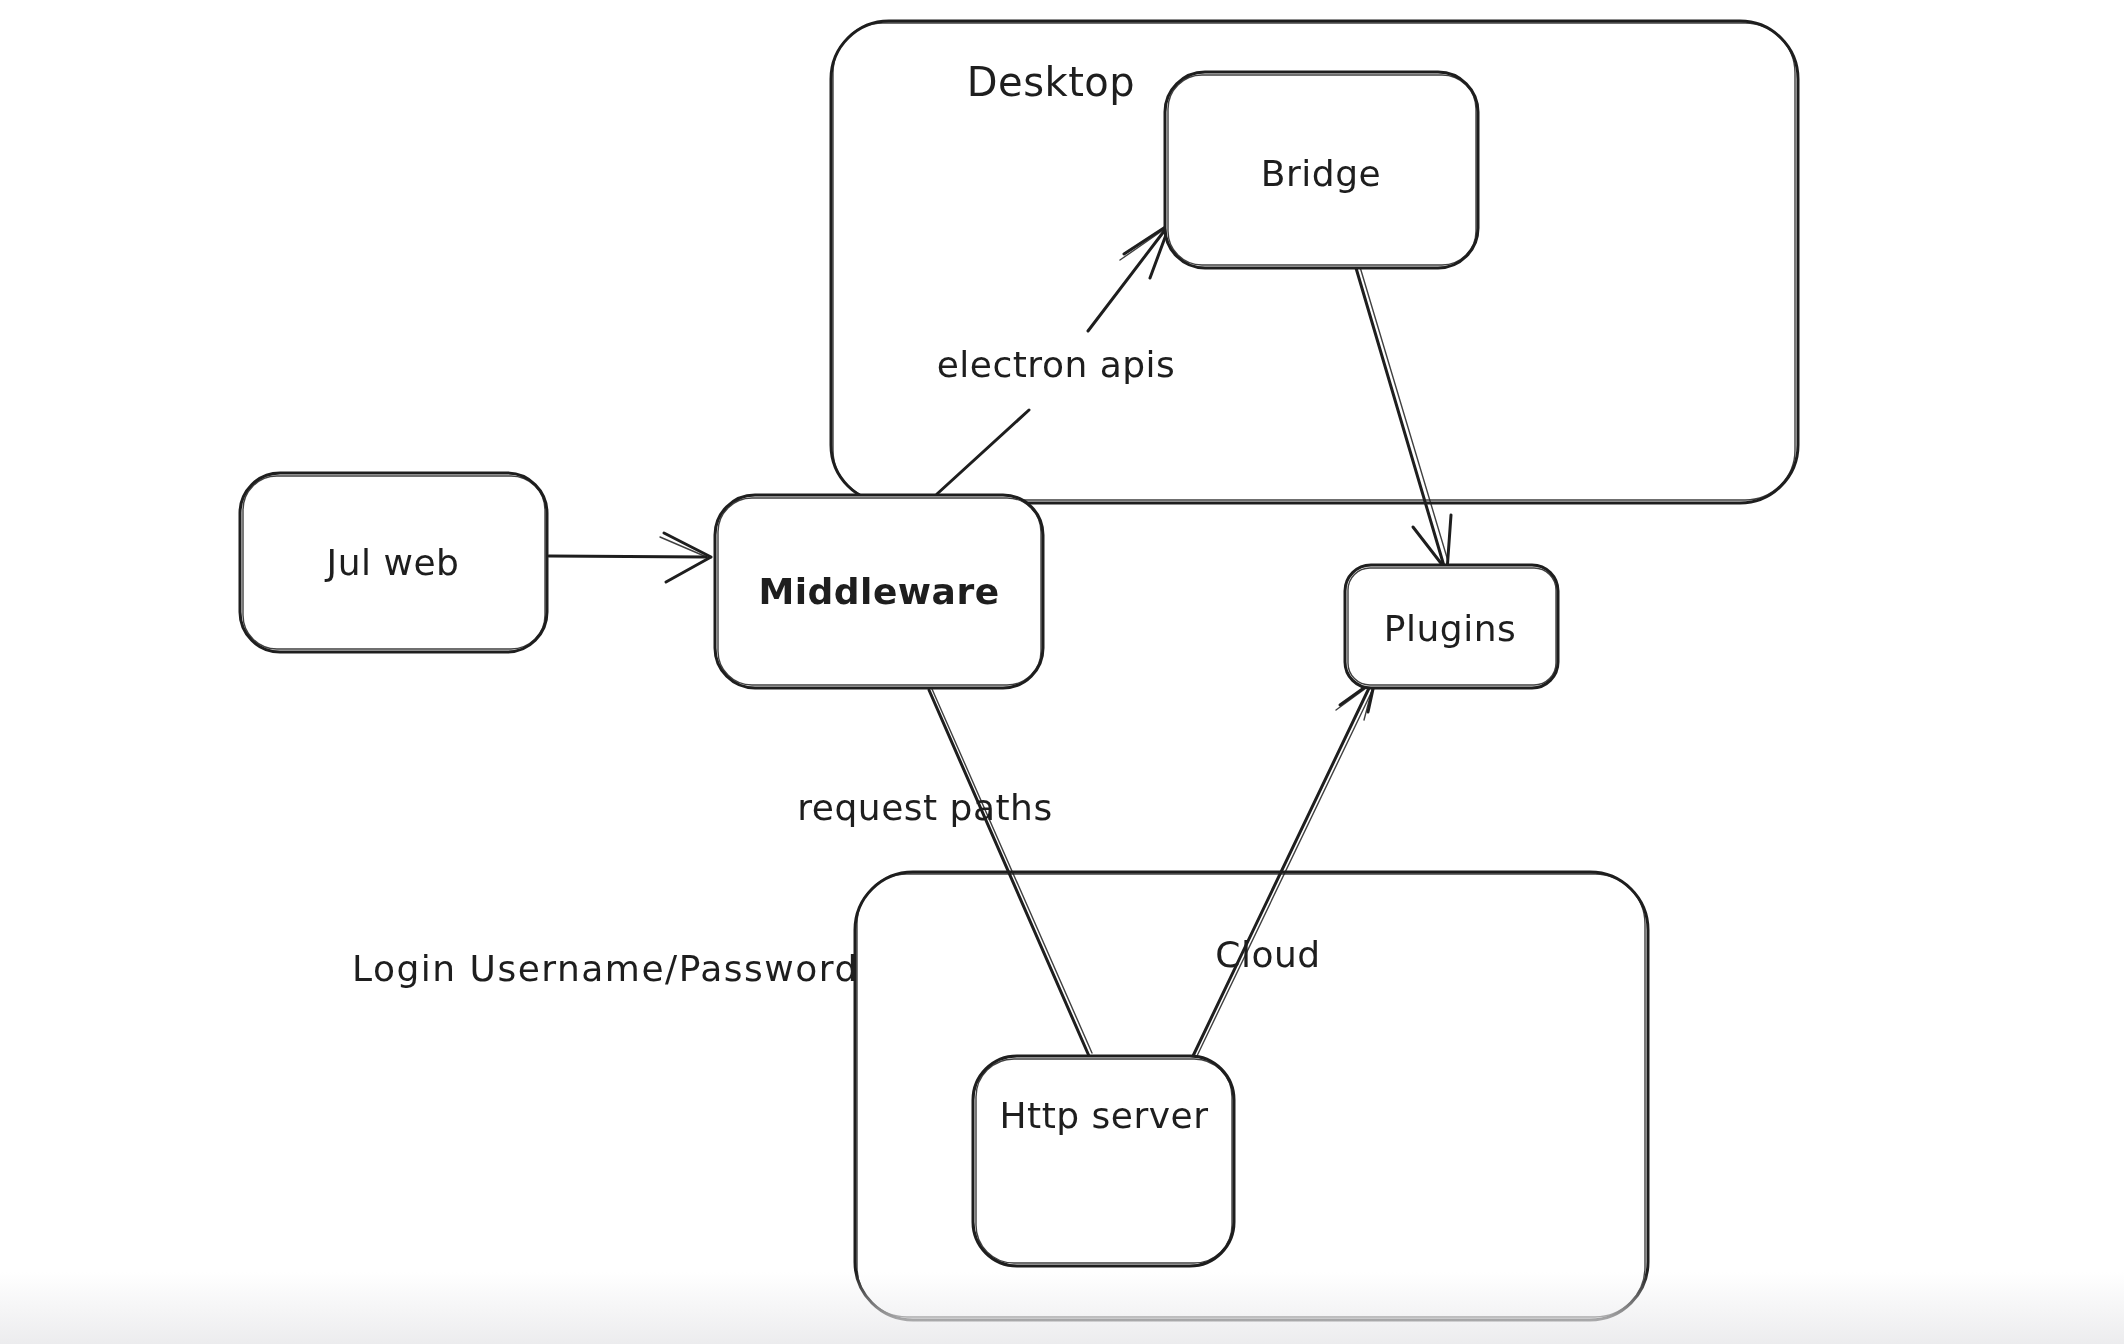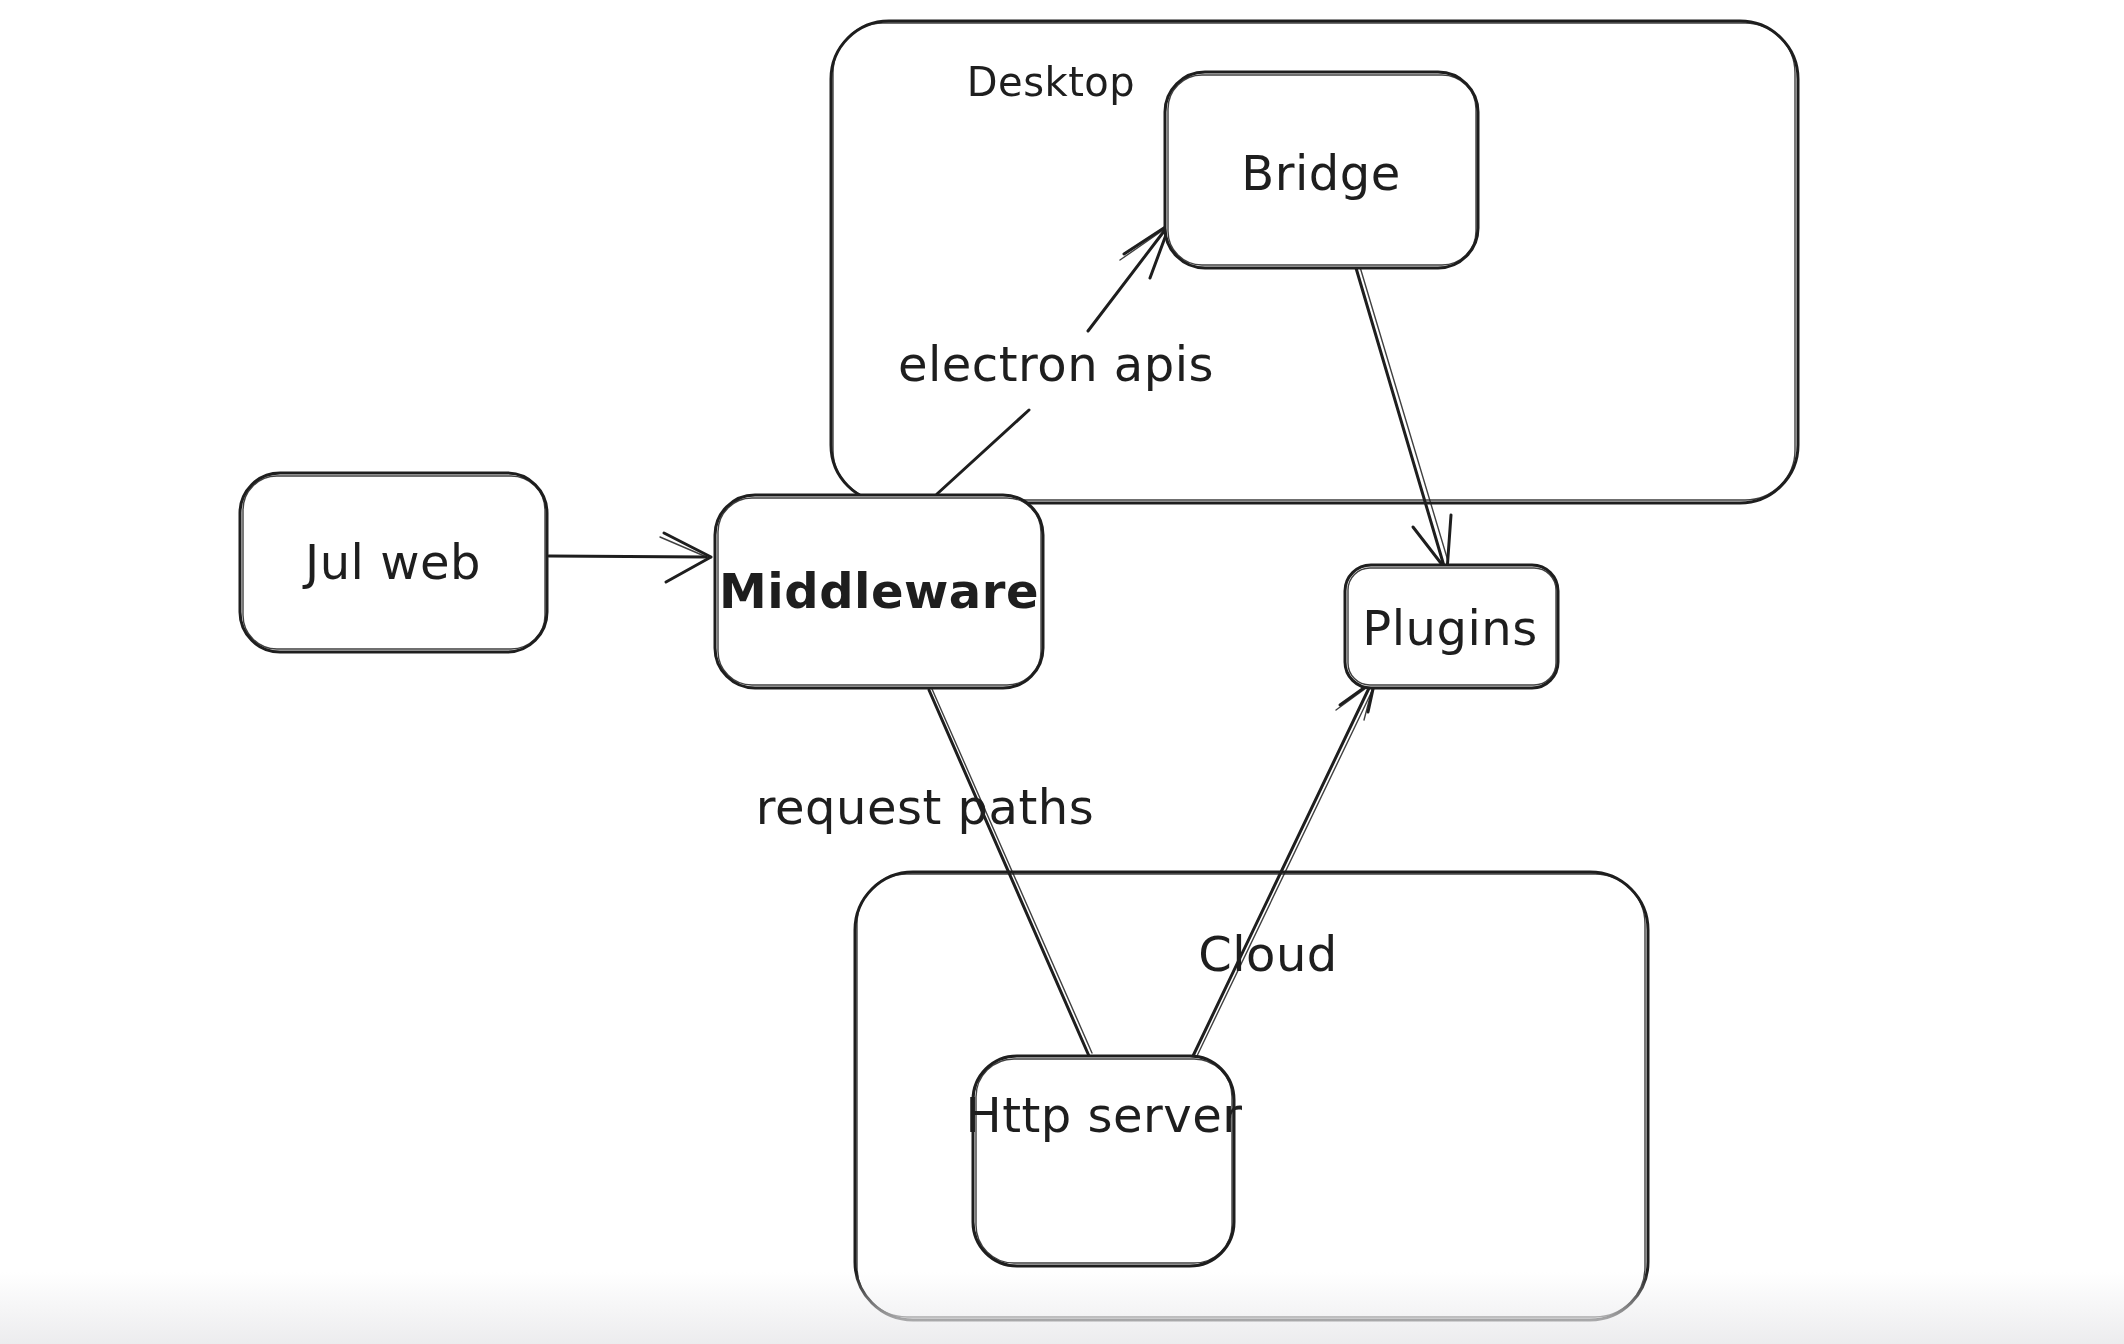--- a/index.html
+++ b/index.html
@@ -34,21 +34,21 @@
     stroke-width: 1.4;
     stroke-linecap: round;
     opacity: 0.85;
   }
   .boxfill {
     fill: #ffffff;
   }
   .lbl {
     position: absolute;
     transform: translate(-50%, -50%);
-    font-size: 48px;
+    font-size: 36px;
     letter-spacing: 0.5px;
     white-space: nowrap;
     color: #1e1e1e;
   }
   .lbl.big { font-size: 40px; }
   .note {
     position: absolute;
     left: 352px;
     top: 942px;
     font-size: 36px;
@@ -147,16 +147,17 @@
   <div class="lbl" style="left:393px; top:562px;">Jul web</div>
   <div class="lbl" style="left:879px; top:591px;font-weight:bold;">Middleware</div>
   <div class="lbl" style="left:1321px; top:173px;">Bridge</div>
   <div class="lbl" style="left:1450px; top:628px;">Plugins</div>
   <div class="lbl" style="left:1104px; top:1115px;">Http server</div>
 
   <div class="lbl" style="left:1056px; top:364px;">electron apis</div>
   <div class="lbl" style="left:893px; top:807px;margin-left:32px;">request paths</div>
 
   <div class="note">
+    <div>Login Username/Password</div>
   </div>
 
   <div class="bottom-fade"></div>
 </div>
 
 </body></html>

